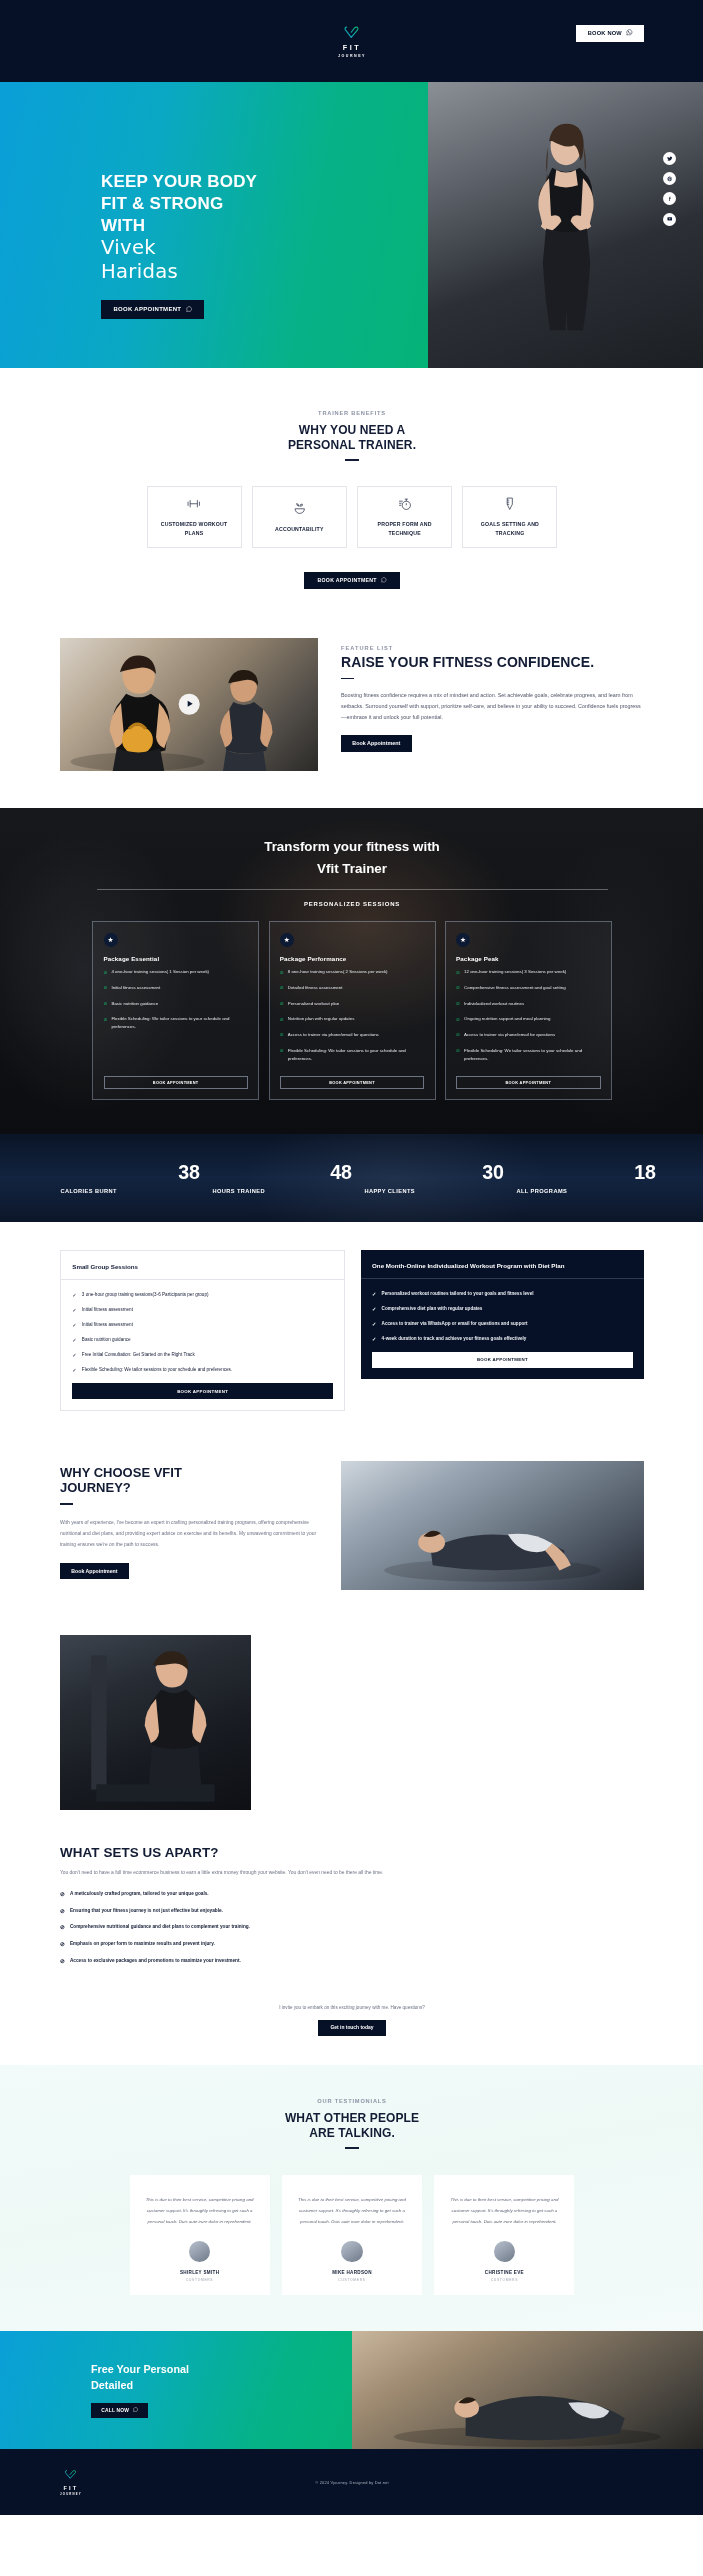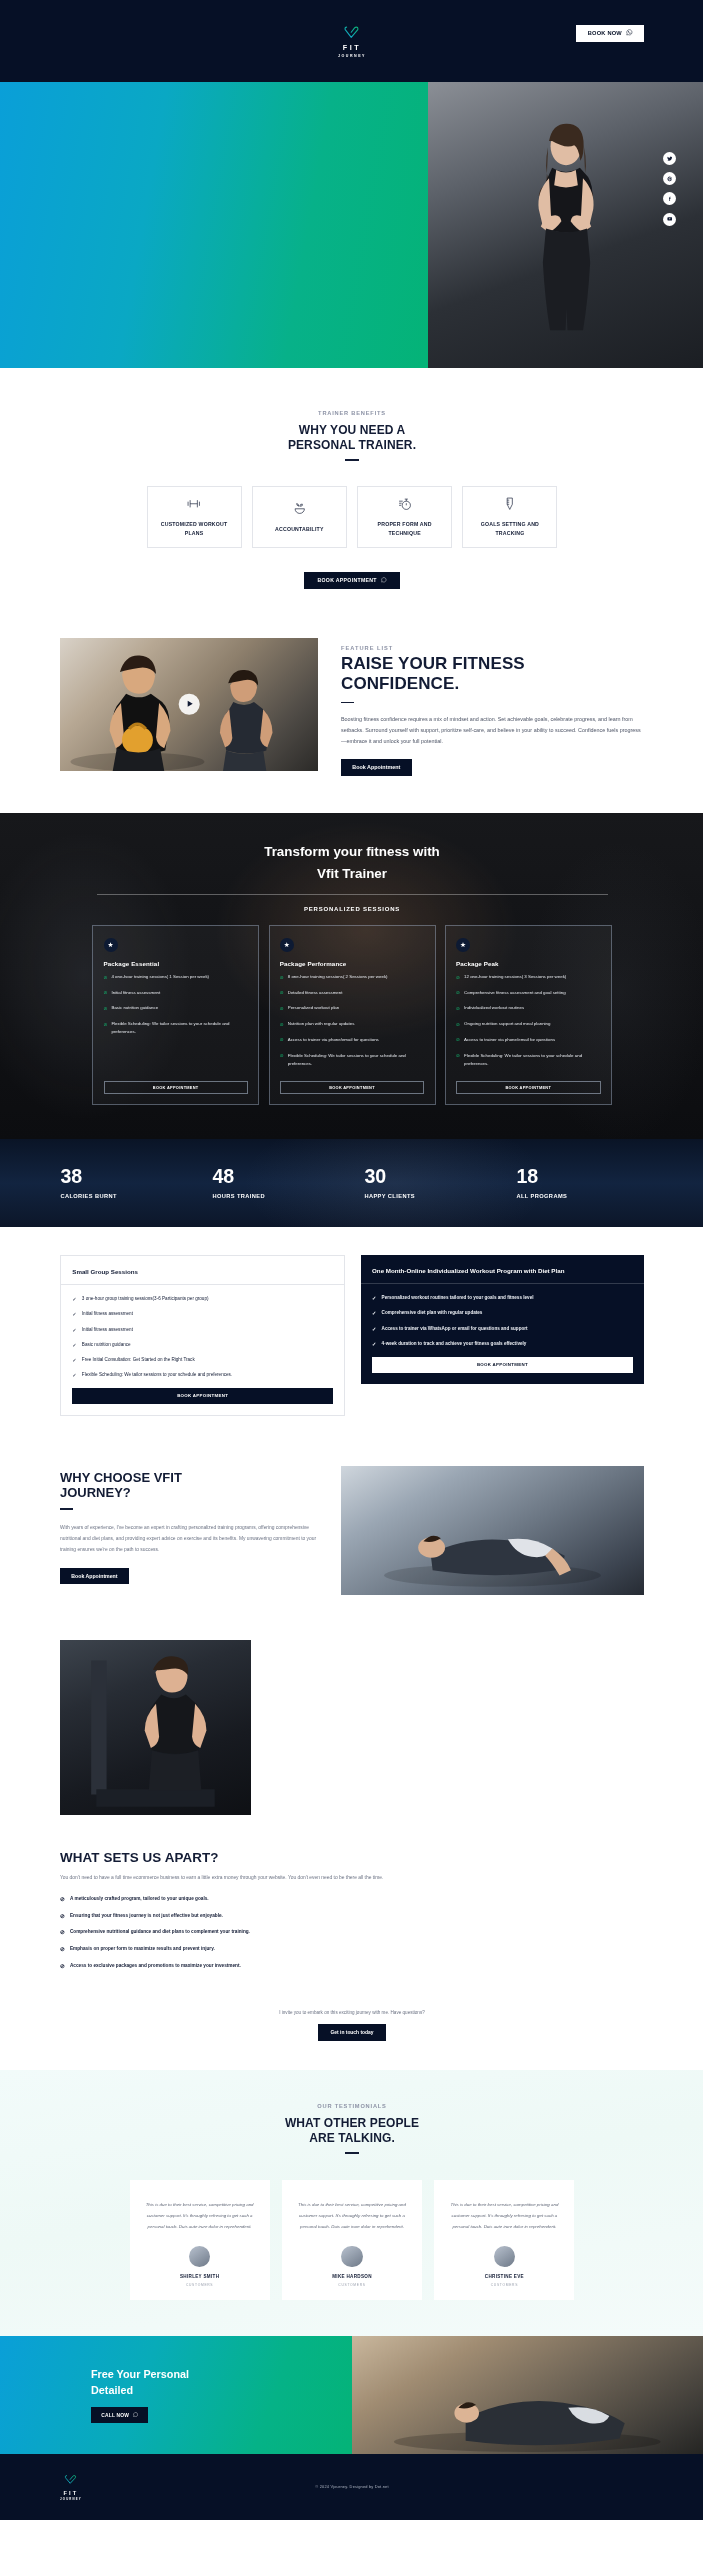--- a/index.html
+++ b/index.html
@@ -92,21 +92,21 @@
     background:linear-gradient(135deg,#d9d2c8 0%,#b7a894 25%,#8d7f6c 50%,#4e4a45 80%,#2b2a28 100%);
   }
   .play-btn {
     position:absolute; left:50%; top:50%; transform:translate(-50%,-50%);
     width:20.6px; height:20.6px; border-radius:50%; background:rgba(255,255,255,.9);
     display:flex; align-items:center; justify-content:center; cursor:pointer;
   }
   .play-btn:after { content:""; border-left:5.7px solid #131c35; border-top:3.6px solid transparent;
     border-bottom:3.6px solid transparent; margin-left:1.5px; }
   .conf-text { flex:1; padding-top:7.2px; }
-  .conf-title { font-size:17px; font-weight:700; line-height:1.2; letter-spacing:0.1px;
+  .conf-title { font-size:14px; font-weight:700; line-height:1.2; letter-spacing:0.1px;
     text-transform:uppercase; color:#131c35; margin-top:3.1px; }
   .conf-body { font-size:5.4px; line-height:2.1; color:#4e5566; margin-top:10.3px; }
   .conf-btn { margin-top:11.3px; background:#061026; color:#fff; border:none;
     padding:0 11.3px; height:16.5px; font-size:5.4px; font-weight:700; cursor:pointer; }
 
   
   .transform { position:relative; padding:28px 0 34px; overflow:hidden;
     background:linear-gradient(180deg,#17181b 0%,#121316 45%,#0c0d10 100%); }
   .transform:before {
     content:""; position:absolute; inset:0;
@@ -136,21 +136,21 @@
     height:13.4px; font-size:3.9px; font-weight:700; letter-spacing:0.3px; margin-top:6.2px; cursor:pointer; }
 
   
   .stats {
     height:88px; display:flex; align-items:center; justify-content:center; gap:0;
     background:linear-gradient(180deg,#0a1426 0%,#122440 50%,#0c1629 100%); position:relative;
   }
   .stats:before { content:""; position:absolute; inset:0;
     background:radial-gradient(ellipse 216px 103px at 56% 50%, rgba(150,165,190,.10), transparent 70%); }
   .stat { width:152px; text-align:left; padding-left:12.4px; position:relative; z-index:2; }
-  .stat-num { color:#fff; font-size:19.6px; font-weight:700; line-height:1; }
+  .stat-num { color:#fff; font-size:19.6px; font-weight:700; line-height:1;text-align:right; }
   .stat-label { color:#fff; font-size:5.7px; font-weight:700; letter-spacing:0.4px;
     text-transform:uppercase; margin-top:6.2px; }
 
   
   .offers { padding:28px 60px 29px; display:flex; gap:15.5px; align-items:flex-start; }
   .offer { flex:1; }
   .offer.light { border:0.5px solid #e3e5ea; background:#fff; }
   .offer.dark { background:#061026; }
   .offer-head { padding:10.3px 11.3px 8.2px; font-size:6.2px; font-weight:700; line-height:1.5; }
   .offer.light .offer-head { color:#131c35; border-bottom:0.5px solid #e3e5ea; }
@@ -268,20 +268,35 @@
       <path d="M78 100 q27 16 54 0 l16 18 q10 16 8 44 l-6 58 q-36 12 -82 0 l-6 -58 q-2 -28 8 -44z" fill="#15161a"></path>
       <path d="M86 104 q19 10 38 0 l4 30 q-23 8 -46 0z" fill="#e0bda4"></path>
       <path d="M72 120 q-24 26 -20 60 l8 34 q12 -4 16 -18 l-2 -38z" fill="#e0bda4"></path>
       <path d="M138 120 q24 26 20 60 l-8 34 q-12 -4 -16 -18 l2 -38z" fill="#e0bda4"></path>
       <path d="M56 214 q8 -22 28 -22 q10 0 12 12 q-10 14 -24 22z" fill="#e0bda4"></path>
       <path d="M154 214 q-8 -22 -28 -22 q-10 0 -12 12 q10 14 24 22z" fill="#e0bda4"></path>
       <path d="M66 218 q42 14 80 0 l6 66 q-4 72 -14 132 l-30 0 q-4 -70 -2 -108 q2 38 -2 108 l-30 0 q-10 -60 -14 -132z" fill="#1b1d22"></path>
     </svg>
   </div>
 
+  <div class="hero-content">
+    <div class="hero-line">KEEP YOUR BODY</div>
+    <div class="hero-line">FIT &amp; STRONG</div>
+    <div class="hero-line">WITH</div>
+    <div class="hero-name">Vivek</div>
+    <div class="hero-name">Haridas</div>
+    <button class="hero-btn">
+      <span>BOOK APPOINTMENT</span>
+      <span>
+        <svg viewBox="0 0 16 16" width="6.2" height="6.2" fill="none" stroke="#fff" stroke-width="1.2">
+          <path d="M8 1.6a6.3 6.3 0 0 0-5.4 9.5L1.7 14.3l3.3-.9A6.3 6.3 0 1 0 8 1.6z"></path>
+        </svg>
+      </span>
+    </button>
+  </div>
 
   <div class="social-rail">
     <a class="social-btn">
       <svg viewBox="0 0 24 24">
           <path d="M23 4.9a9 9 0 0 1-2.6.7 4.5 4.5 0 0 0 2-2.5 9 9 0 0 1-2.9 1.1 4.5 4.5 0 0 0-7.7 4.1A12.8 12.8 0 0 1 2.5 3.6a4.5 4.5 0 0 0 1.4 6 4.4 4.4 0 0 1-2-.6 4.5 4.5 0 0 0 3.6 4.4 4.5 4.5 0 0 1-2 .1 4.5 4.5 0 0 0 4.2 3.1A9 9 0 0 1 1 18.5a12.7 12.7 0 0 0 6.9 2c8.3 0 12.8-6.9 12.8-12.8v-.6A9 9 0 0 0 23 4.9z"></path>
         </svg>
     </a>
     <a class="social-btn">
       <svg viewBox="0 0 24 24">
           <path d="M12 2a10 10 0 0 0-3.6 19.3c-.1-.8-.2-2 0-2.9l1.2-5s-.3-.6-.3-1.5c0-1.4.8-2.5 1.9-2.5.9 0 1.3.7 1.3 1.5 0 .9-.6 2.2-.9 3.5-.2 1 .5 1.9 1.6 1.9 1.9 0 3.3-2 3.3-4.9 0-2.6-1.8-4.4-4.4-4.4-3 0-4.8 2.2-4.8 4.6 0 .9.3 1.8.8 2.3.1.1.1.2.1.3l-.3 1.1c0 .2-.1.2-.3.1-1.3-.6-2.1-2.5-2.1-4 0-3.3 2.4-6.3 6.9-6.3 3.6 0 6.4 2.6 6.4 6 0 3.6-2.3 6.5-5.4 6.5-1.1 0-2.1-.6-2.4-1.2l-.7 2.5c-.2 1-.9 2.2-1.4 2.9A10 10 0 1 0 12 2z"></path>

